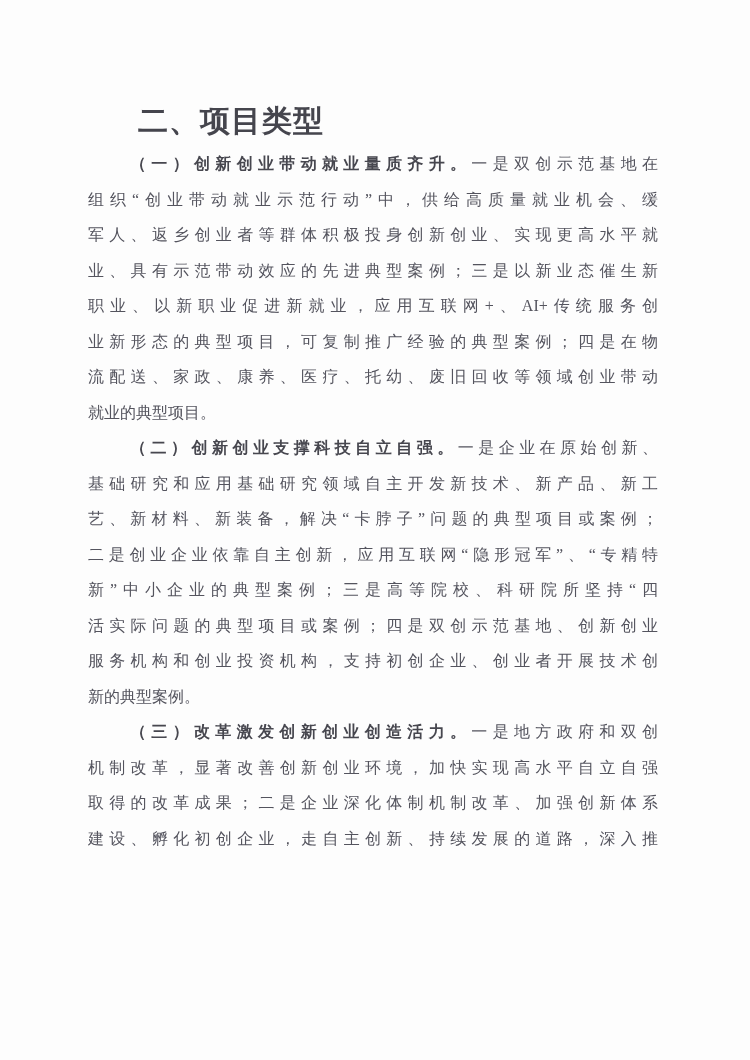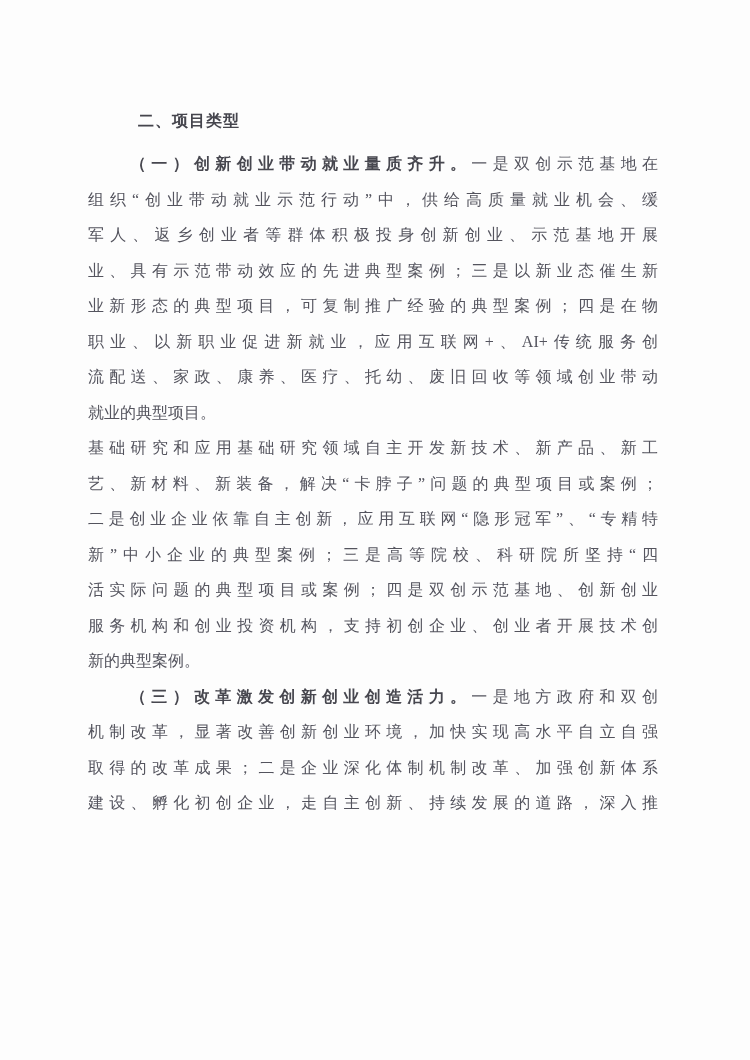--- a/index.html
+++ b/index.html
@@ -13,21 +13,21 @@
     height: 1060px;
     box-sizing: border-box;
     background: var(--page-bg, #fdfdfd);
     padding: 103px 92px 0 88px;
     overflow: hidden;
     font-family: "Liberation Serif", "DejaVu Serif", serif;
   }
   .heading {
     font-family: "Liberation Sans", "DejaVu Sans", sans-serif;
     font-weight: 700;
-    font-size: 16px;
+    font-size: 30px;
     line-height: 36px;
     margin: 0 0 7px 0;
     text-indent: 50px;
     letter-spacing: 1px;
     color: var(--heading-color, #45454d);
   }
   .para {
     margin: 0;
     padding: 0;
   }
@@ -53,28 +53,29 @@
 </style>
 </head>
 <body>
 
 <div class="page">
   <h2 class="heading">二、项目类型</h2>
   <div id="doc-body">
       <div class="para">
         <div class="line first"><span class="lead">（一）创新创业带动就业量质齐升。</span>一是双创示范基地在</div>
         <div class="line">组织“创业带动就业示范行动”中，供给高质量就业机会、缓</div>
-        <div class="line">军人、返乡创业者等群体积极投身创新创业、示范基地开展</div>
+        <div class="line">军人、返乡创业者等群体积极投身创新创业、实现更高水平就</div>
         <div class="line">业、具有示范带动效应的先进典型案例；三是以新业态催生新</div>
+        <div class="line">职业、以新职业促进新就业，应用互联网+、AI+传统服务创</div>
         <div class="line">业新形态的典型项目，可复制推广经验的典型案例；四是在物</div>
-        <div class="line">职业、以新职业促进新就业，应用互联网+、AI+传统服务创</div>
         <div class="line">流配送、家政、康养、医疗、托幼、废旧回收等领域创业带动</div>
         <div class="line para-end">就业的典型项目。</div>
       </div>
       <div class="para">
+        <div class="line first"><span class="lead">（二）创新创业支撑科技自立自强。</span>一是企业在原始创新、</div>
         <div class="line">基础研究和应用基础研究领域自主开发新技术、新产品、新工</div>
         <div class="line">艺、新材料、新装备，解决“卡脖子”问题的典型项目或案例；</div>
         <div class="line">二是创业企业依靠自主创新，应用互联网“隐形冠军”、“专精特</div>
         <div class="line">新”中小企业的典型案例；三是高等院校、科研院所坚持“四</div>
         <div class="line">活实际问题的典型项目或案例；四是双创示范基地、创新创业</div>
         <div class="line">服务机构和创业投资机构，支持初创企业、创业者开展技术创</div>
         <div class="line para-end">新的典型案例。</div>
       </div>
       <div class="para">
         <div class="line first"><span class="lead">（三）改革激发创新创业创造活力。</span>一是地方政府和双创</div>

